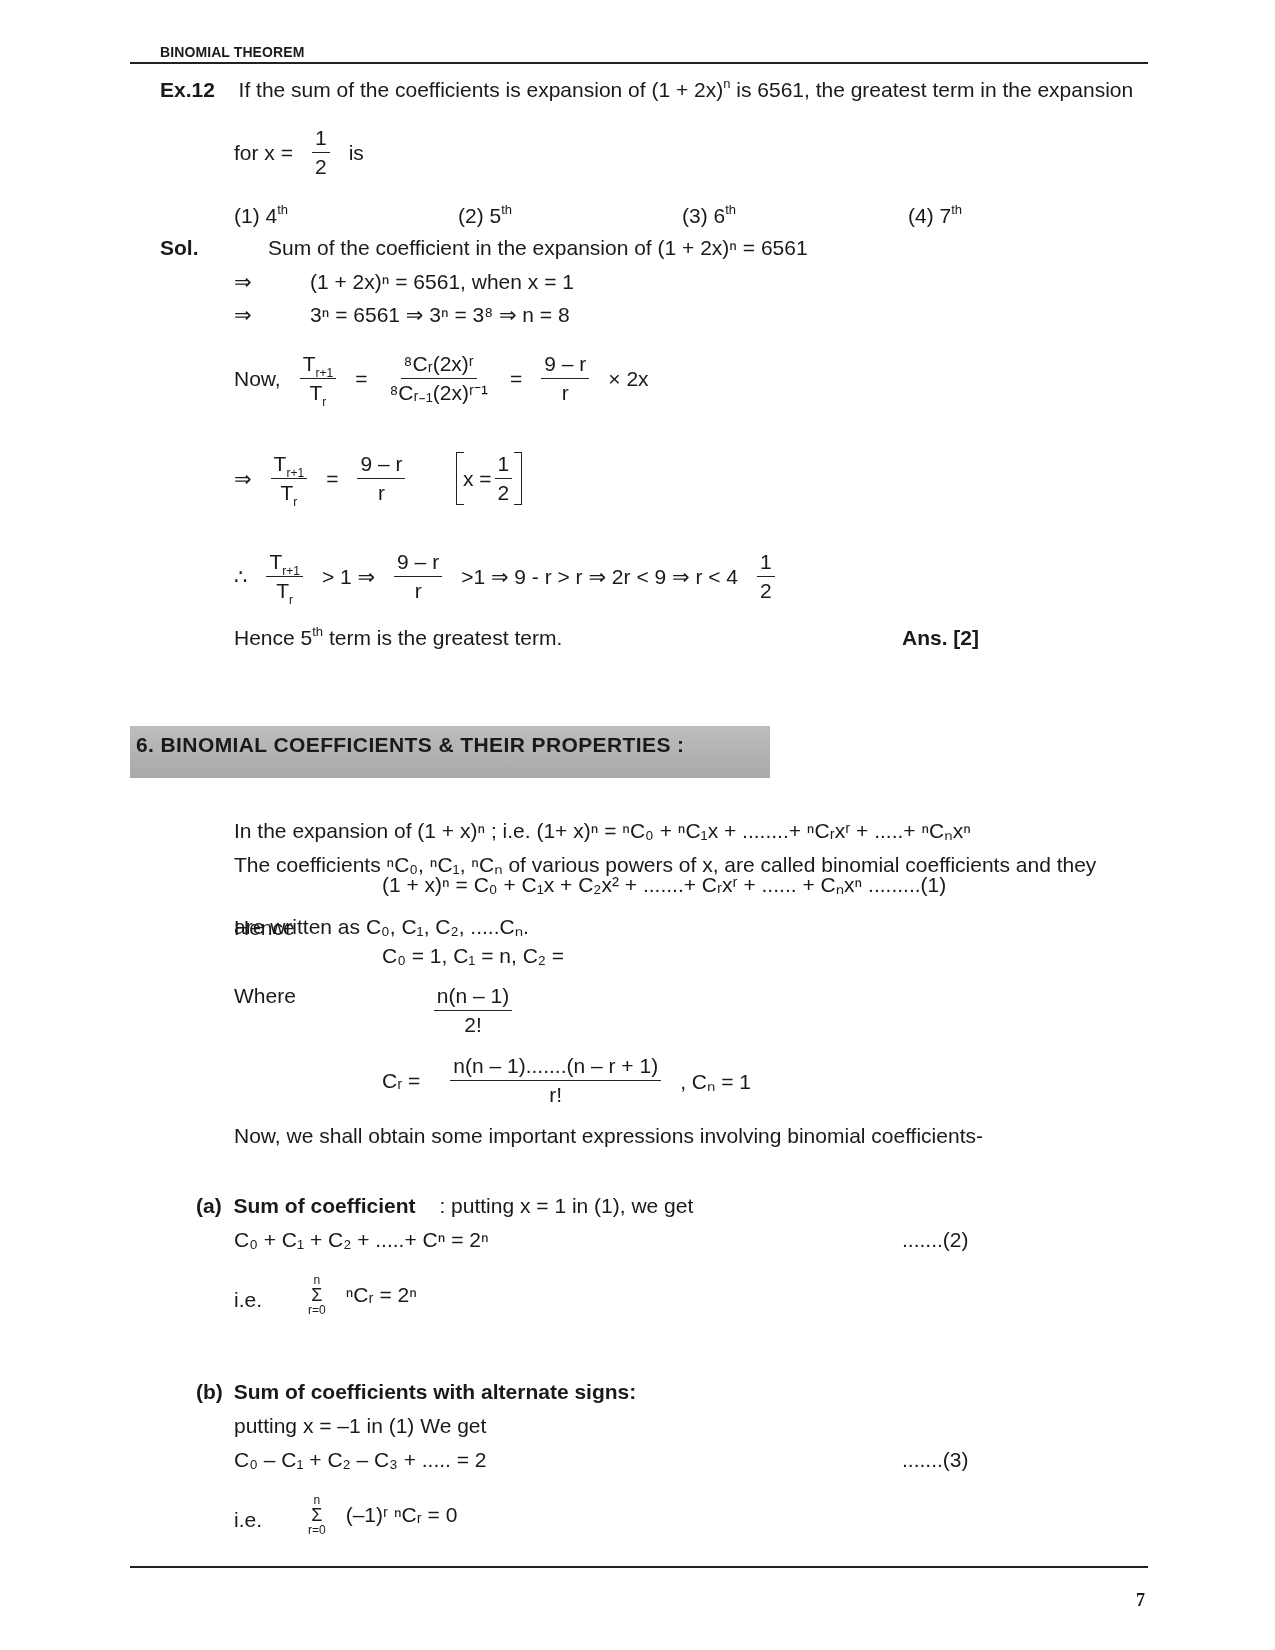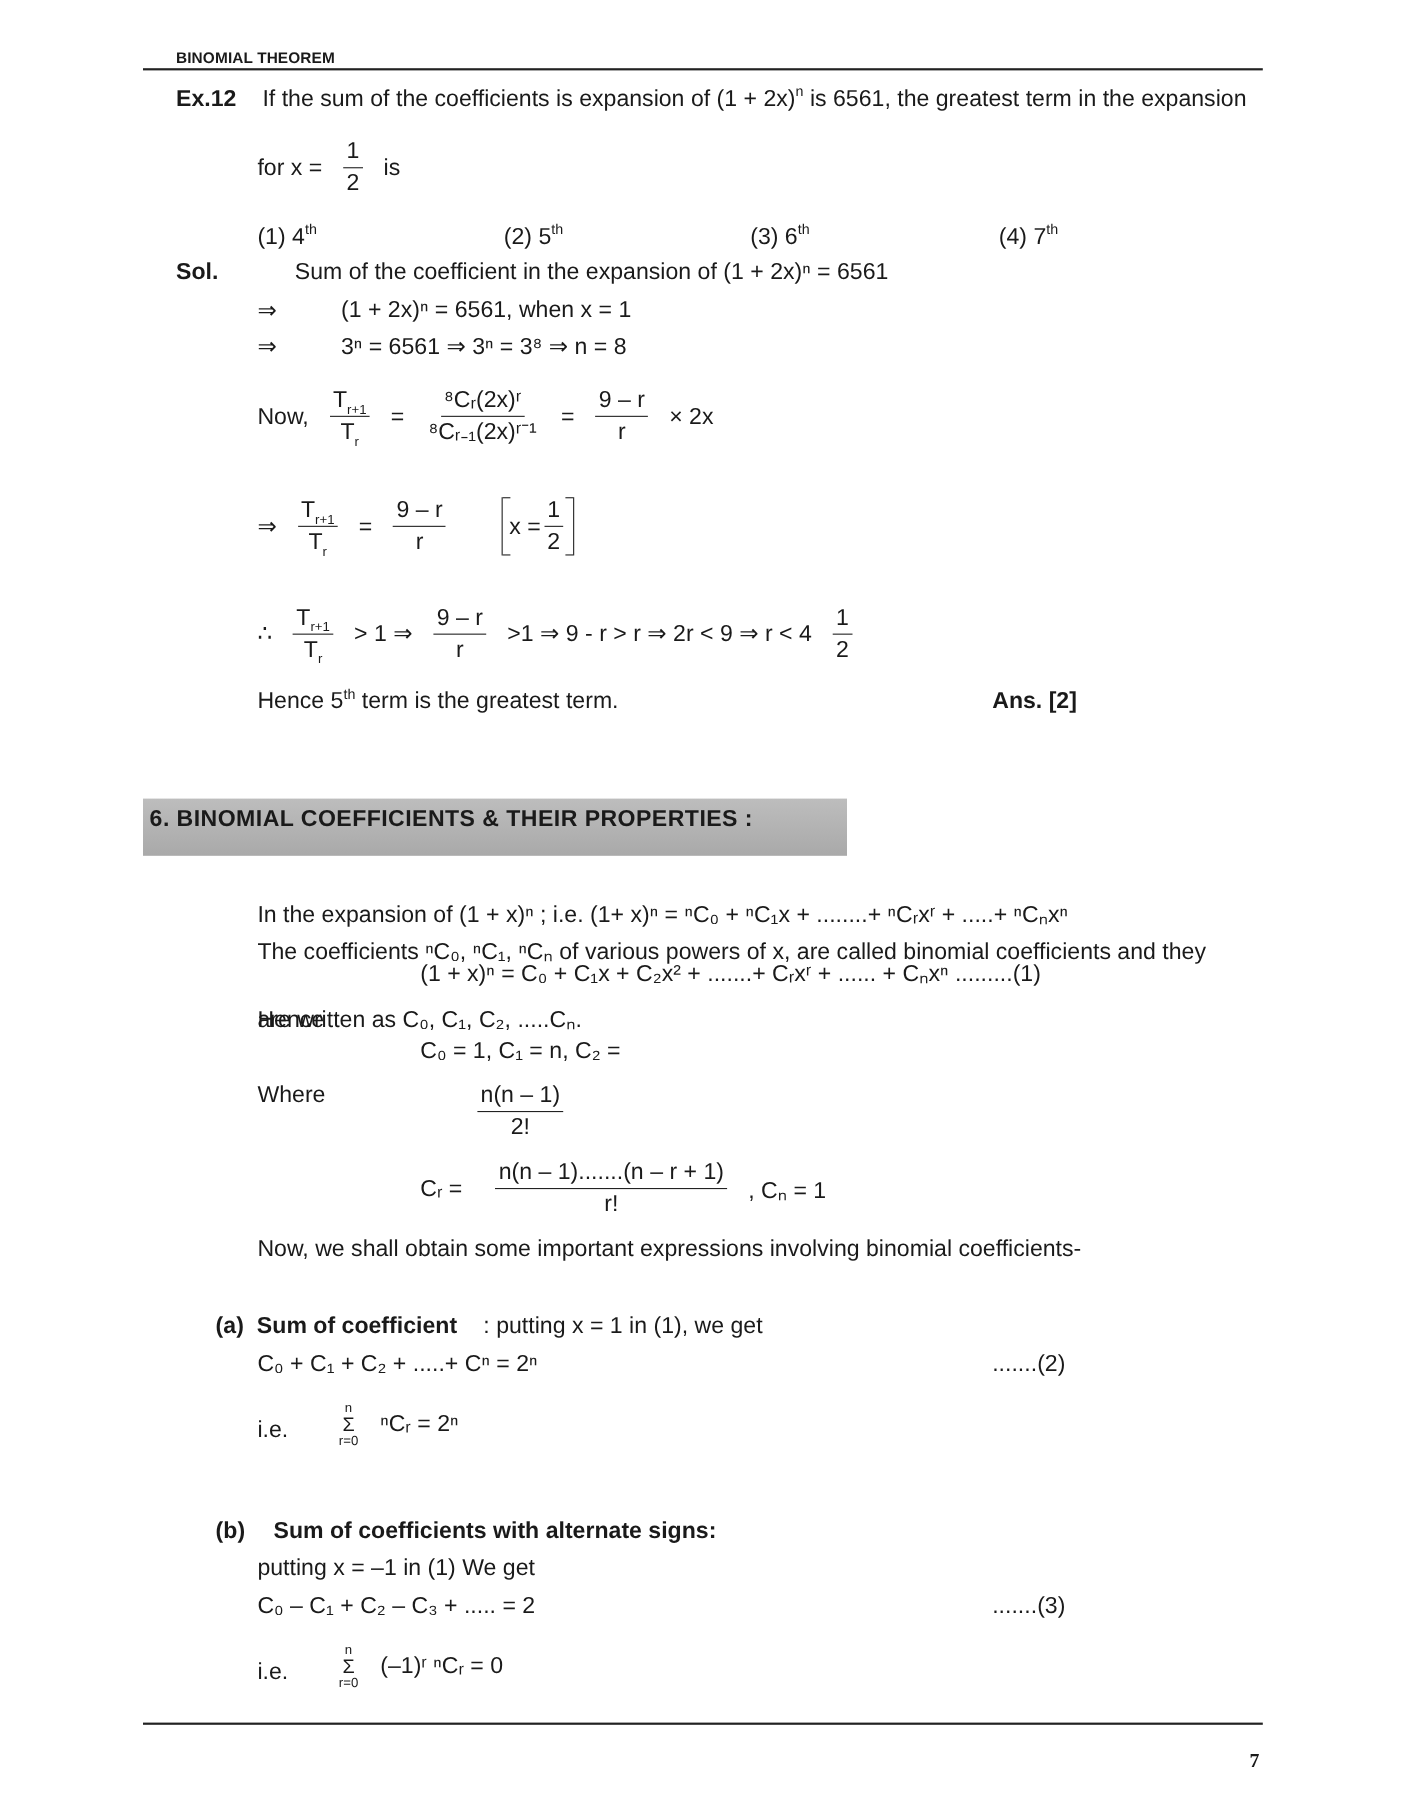--- a/index.html
+++ b/index.html
@@ -166,21 +166,21 @@
   <span class="sigma">
     <span>n</span>
       <span class="s">Σ</span>
       <span>r=0</span>
   </span>
   <span>ⁿCᵣ = 2ⁿ</span>
 </div>
 
 <div class="abs" style="left:166px; top:1380px;">
   <span class="bold">(b)</span>
-  <span class="bold" style="margin-left:20px">Sum of coefficients with alternate signs:</span>
+  <span class="bold" style="margin-left:5px">Sum of coefficients with alternate signs:</span>
 </div>
 <div class="abs" style="left:204px; top:1414px;">putting x = –1 in (1) We get</div>
 <div class="abs" style="left:204px; top:1448px;">C₀ – C₁ + C₂ – C₃ + ..... = 2</div>
 <div class="abs" style="left:872px; top:1448px;">.......(3)</div>
 <div class="abs" style="left:204px; top:1508px;">i.e.</div>
 <div class="abs mathrow" style="left:278px; top:1494px;">
   <span class="sigma">
     <span>n</span>
       <span class="s">Σ</span>
       <span>r=0</span>

